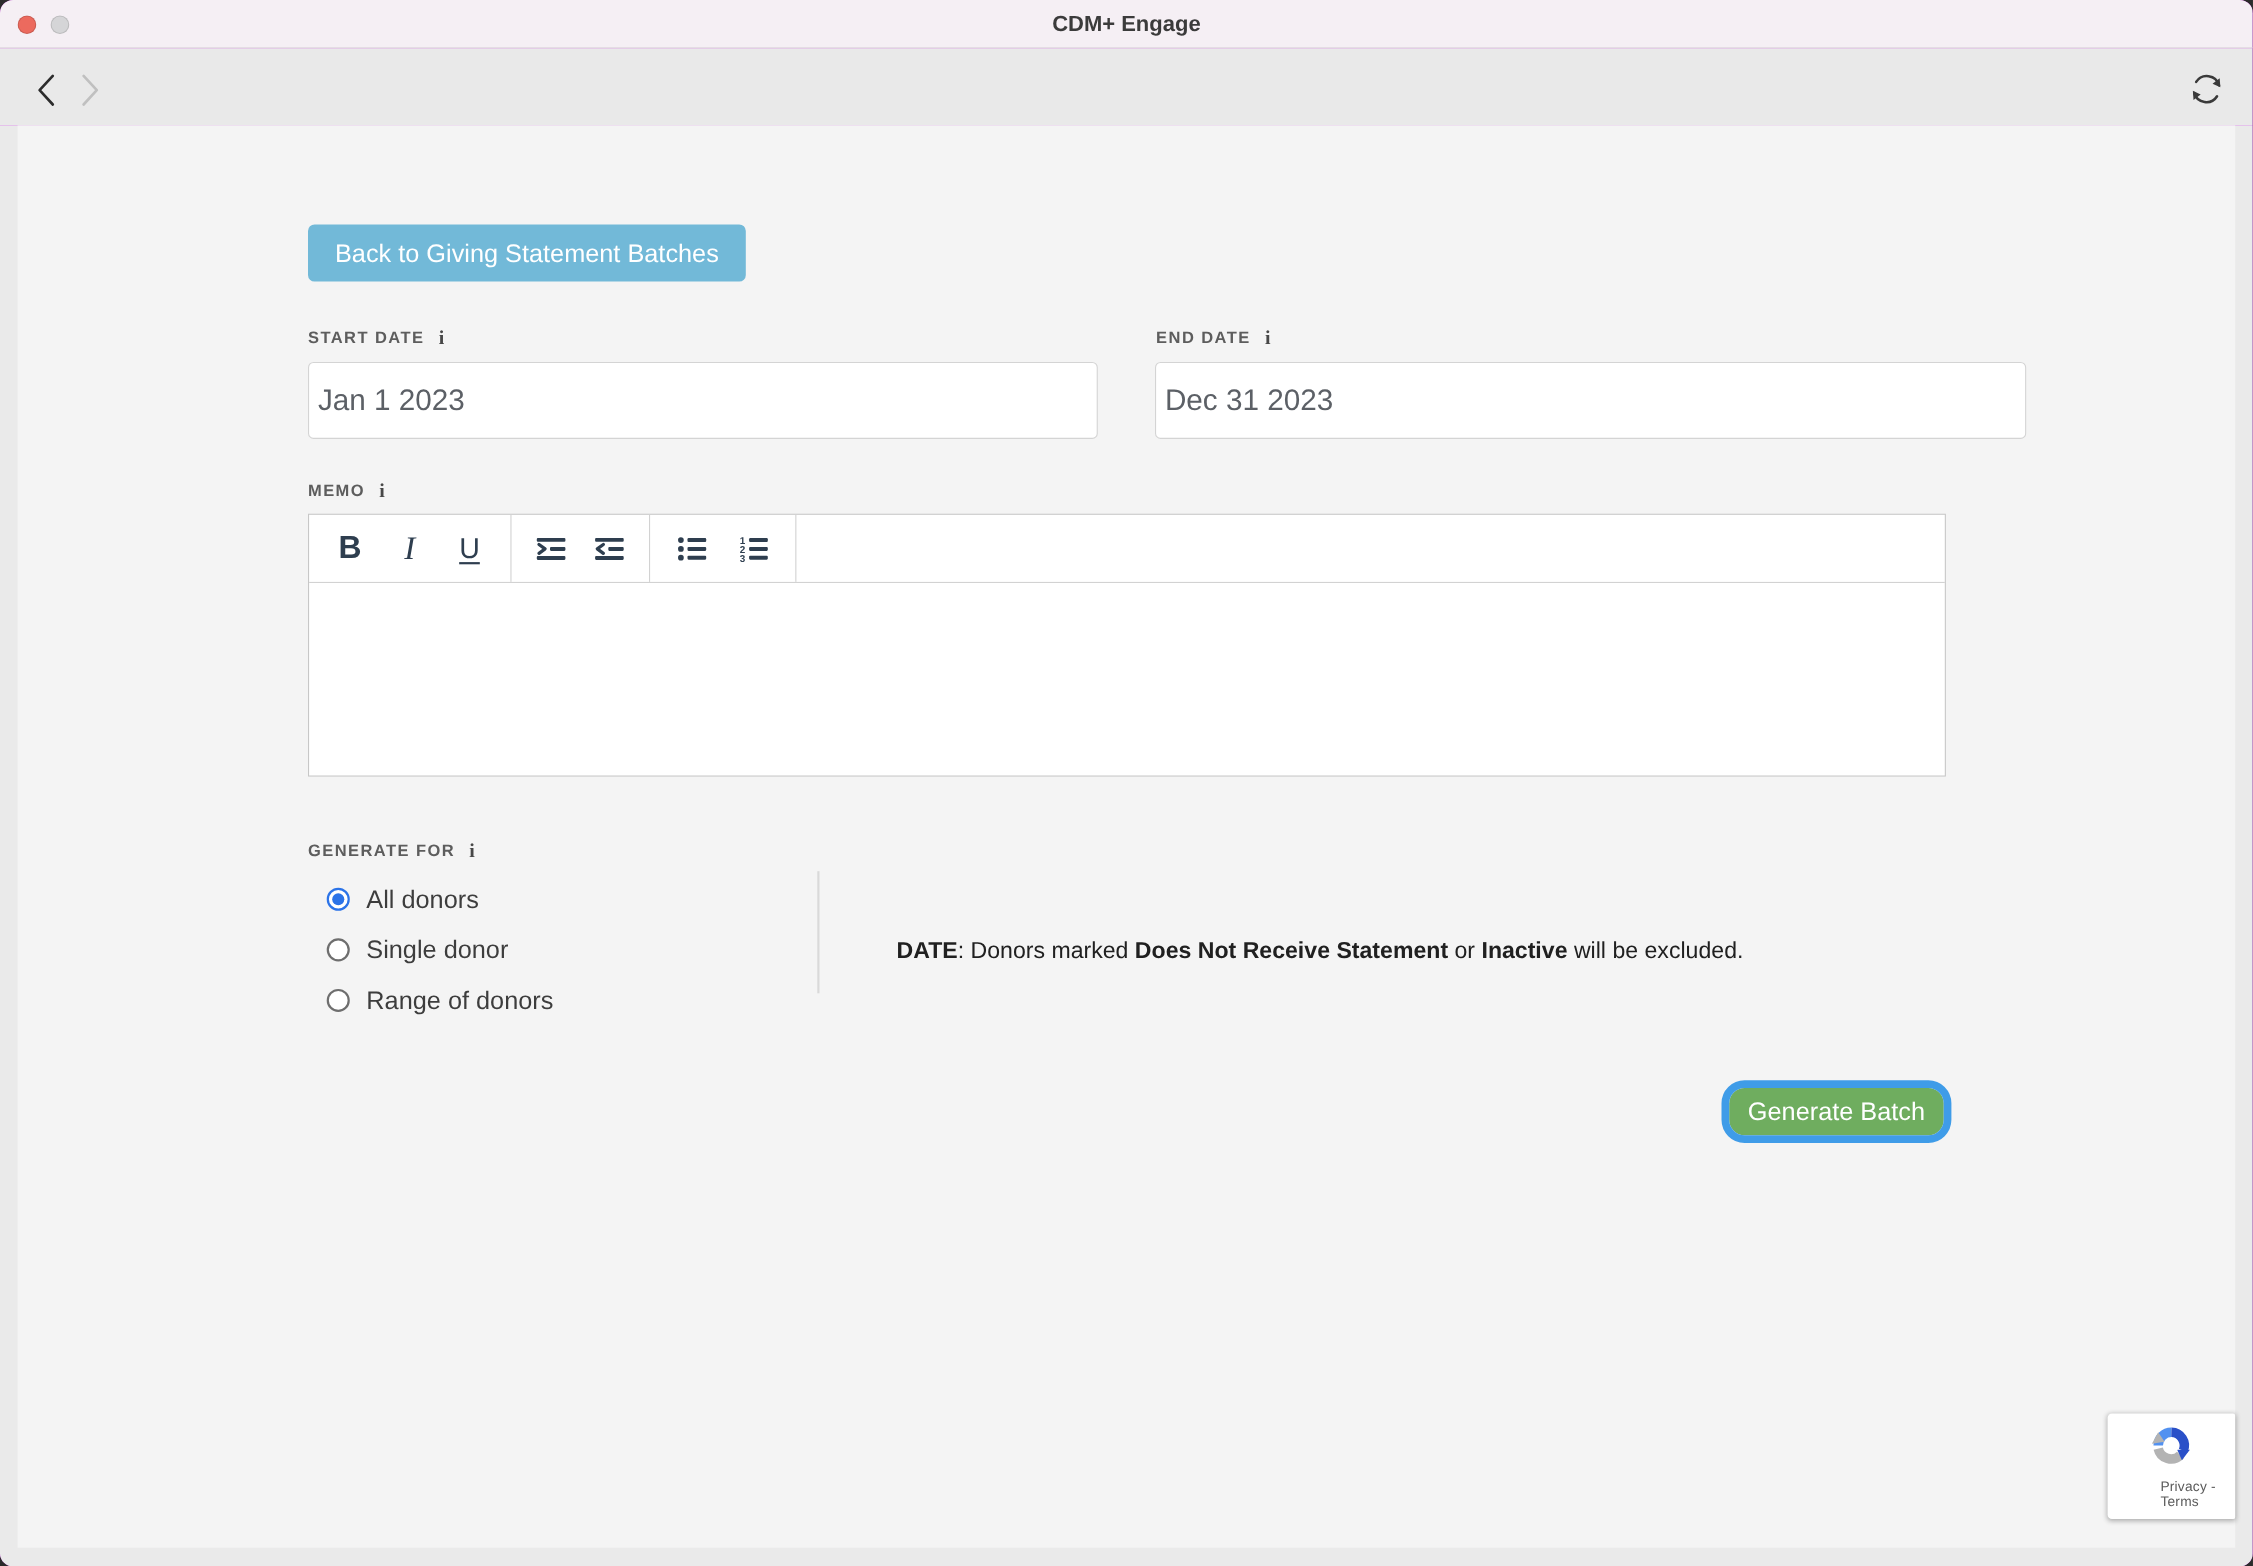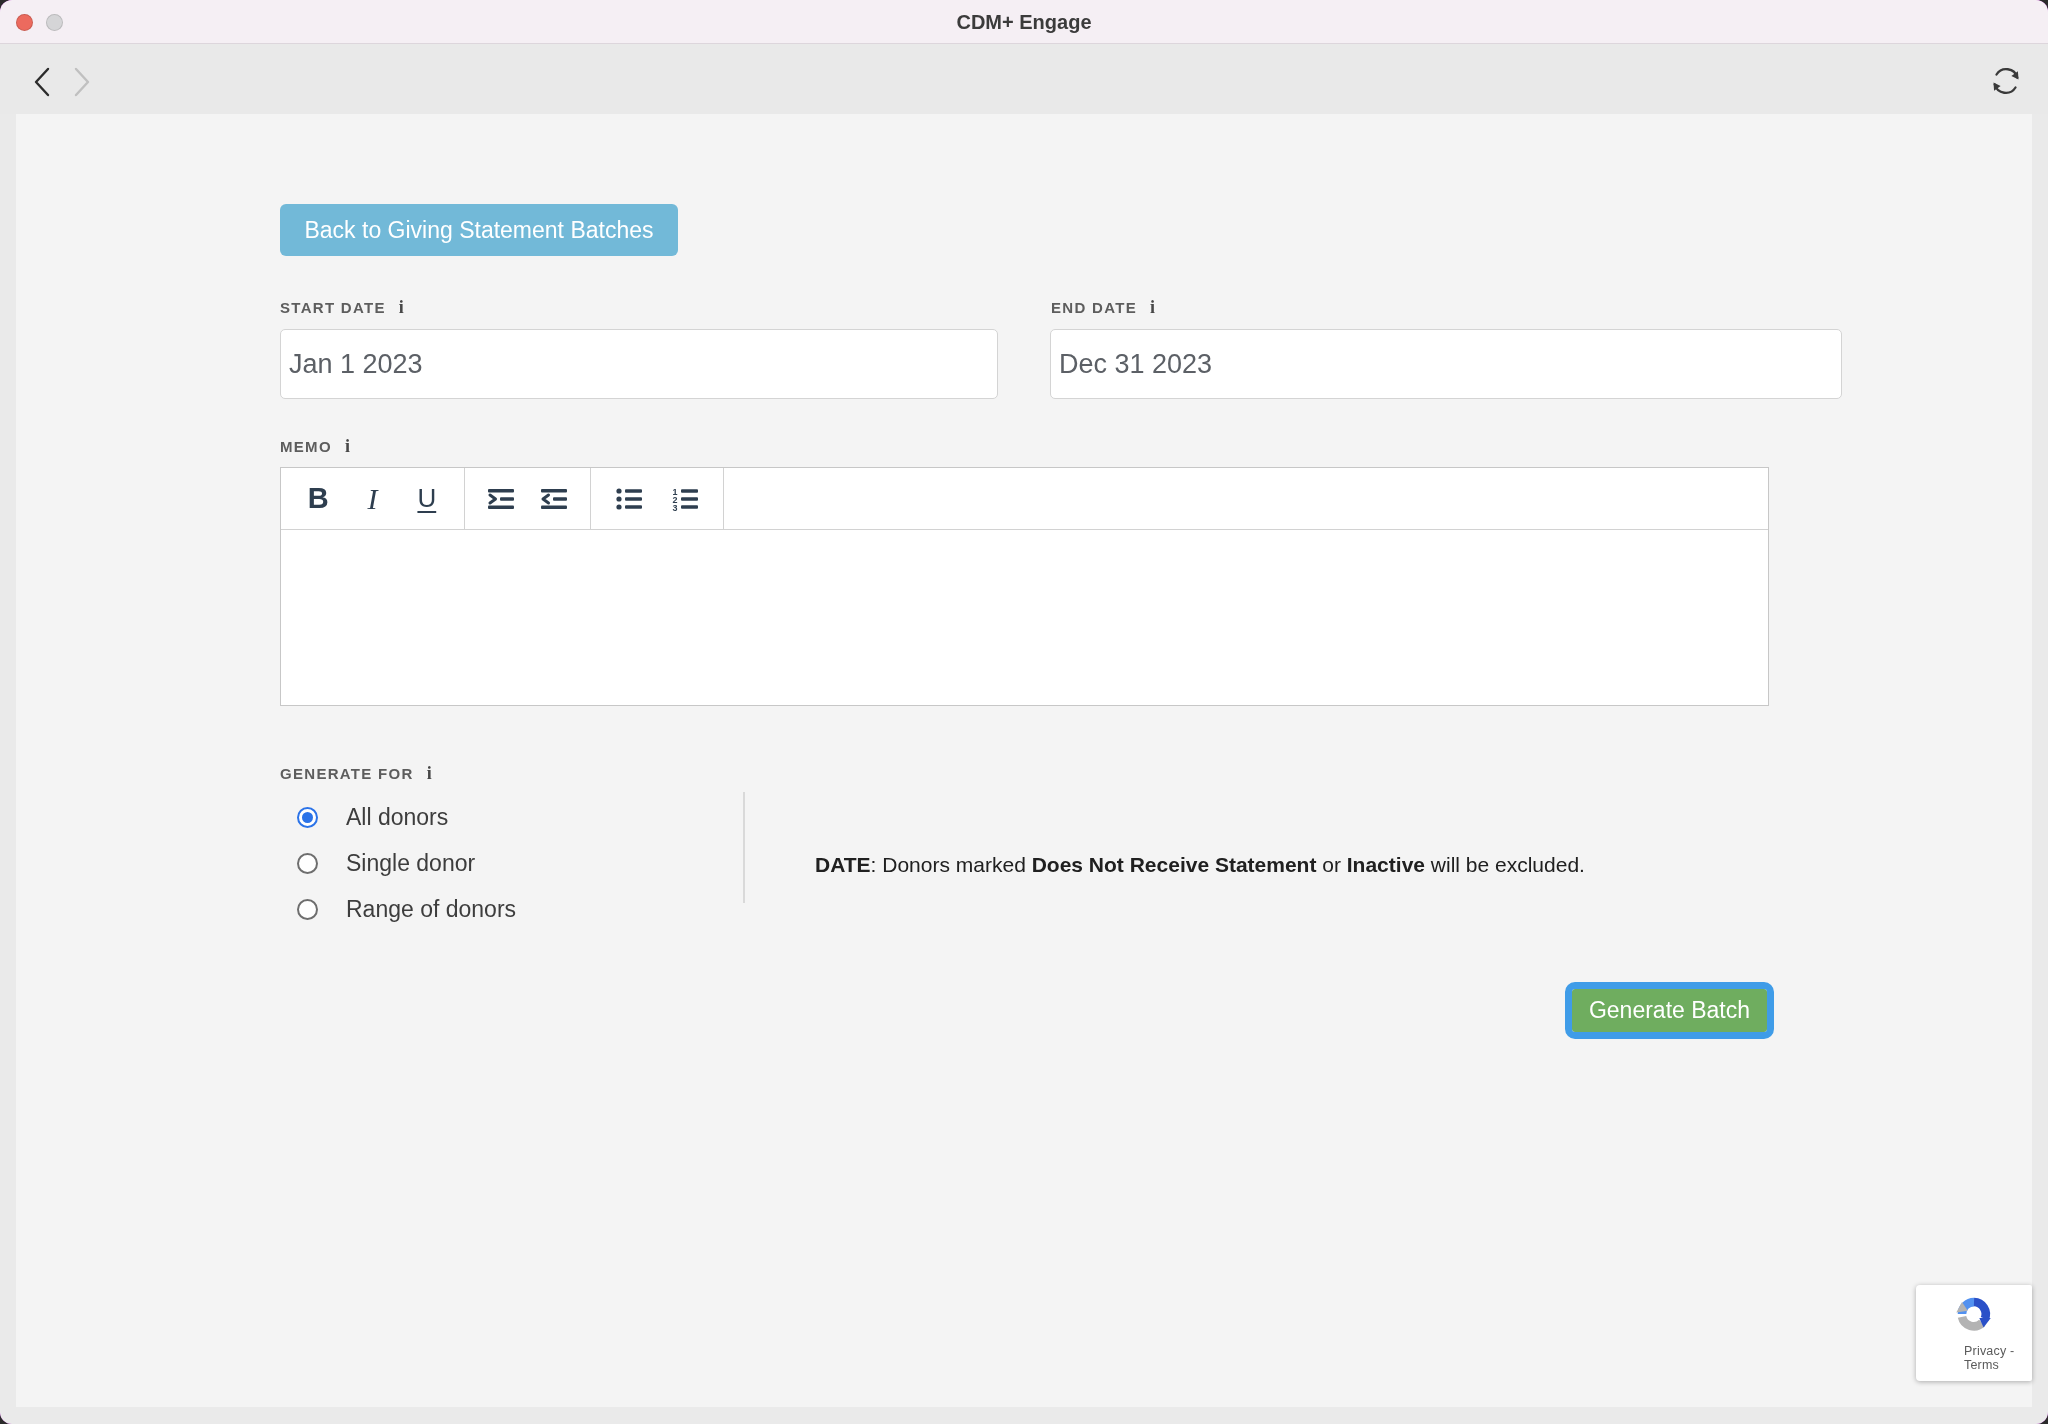--- a/index.html
+++ b/index.html
@@ -40,32 +40,32 @@
   .memo-toolbar{height:62px;border-bottom:1px solid #d2d2d2;display:flex;align-items:stretch;}
   .fmt-group{display:flex;align-items:center;border-right:1px solid #d2d2d2;padding:0 10px;}
   .fmt-group:last-child{border-right:none;}
   .fmt-btn{width:56px;height:48px;display:flex;align-items:center;justify-content:center;background:none;border:none;cursor:pointer;color:#2e3e4f;}
   .glyph-b{font-size:29px;font-weight:800;font-family:"Liberation Sans",sans-serif;}
   .glyph-i{font-size:30px;font-style:italic;font-family:"Liberation Serif",serif;font-weight:500;}
   .glyph-u{font-size:26px;font-weight:500;text-decoration:underline;text-underline-offset:4px;}
   .memo-edit{height:176px;padding:14px 20px;font-size:24px;color:#333;outline:none;}
 
   
-  .radio-row{position:absolute;left:281px;display:flex;align-items:center;gap:28px;cursor:pointer;height:30px;justify-content:center;}
+  .radio-row{position:absolute;left:281px;display:flex;align-items:center;gap:15px;cursor:pointer;height:30px;justify-content:center;}
   .radio-circle{width:21px;height:21px;border-radius:50%;border:2px solid #6e6e6e;background:#fff;position:relative;flex:0 0 21px;}
   .radio-row.selected .radio-circle{border-color:#2b73e8;}
   .radio-row.selected .radio-circle::after{content:"";position:absolute;left:3px;top:3px;width:11px;height:11px;border-radius:50%;background:#2b73e8;}
   .radio-label{font-size:23px;color:#3d3d3d;}
 
   .v-divider{position:absolute;left:727px;top:678px;width:2px;height:111px;background:#d9d9d9;}
   .note{position:absolute;left:799px;top:716px;width:780px;font-size:21px;color:#202020;line-height:28px;}
   .note b{font-weight:700;}
 
   .generate-btn{position:absolute;left:1556px;top:875px;width:195px;height:43px;background:#6fad5f;color:#fff;
-    font-family:"Liberation Sans",sans-serif;font-size:23px;font-weight:500;border:none;border-radius:3px;cursor:pointer;
+    font-family:"Liberation Sans",sans-serif;font-size:23px;font-weight:500;border:none;border-radius:14px;cursor:pointer;
     outline:7px solid #3f9ce8;}
 
   
   .recaptcha{position:absolute;left:1900px;top:1171px;width:116px;height:96px;background:#fff;border-radius:4px 2px 2px 4px;
     box-shadow:0 1px 5px rgba(0,0,0,.3);display:flex;flex-direction:column;align-items:center;justify-content:flex-end;padding-bottom:9px;cursor:pointer;}
   .recaptcha svg{position:absolute;top:7px;left:35px;}
   .recaptcha-text{font-size:12.5px;color:#5b5b5b;letter-spacing:.2px;margin-left:48px;}
 </style>
 </head>
 <body>

